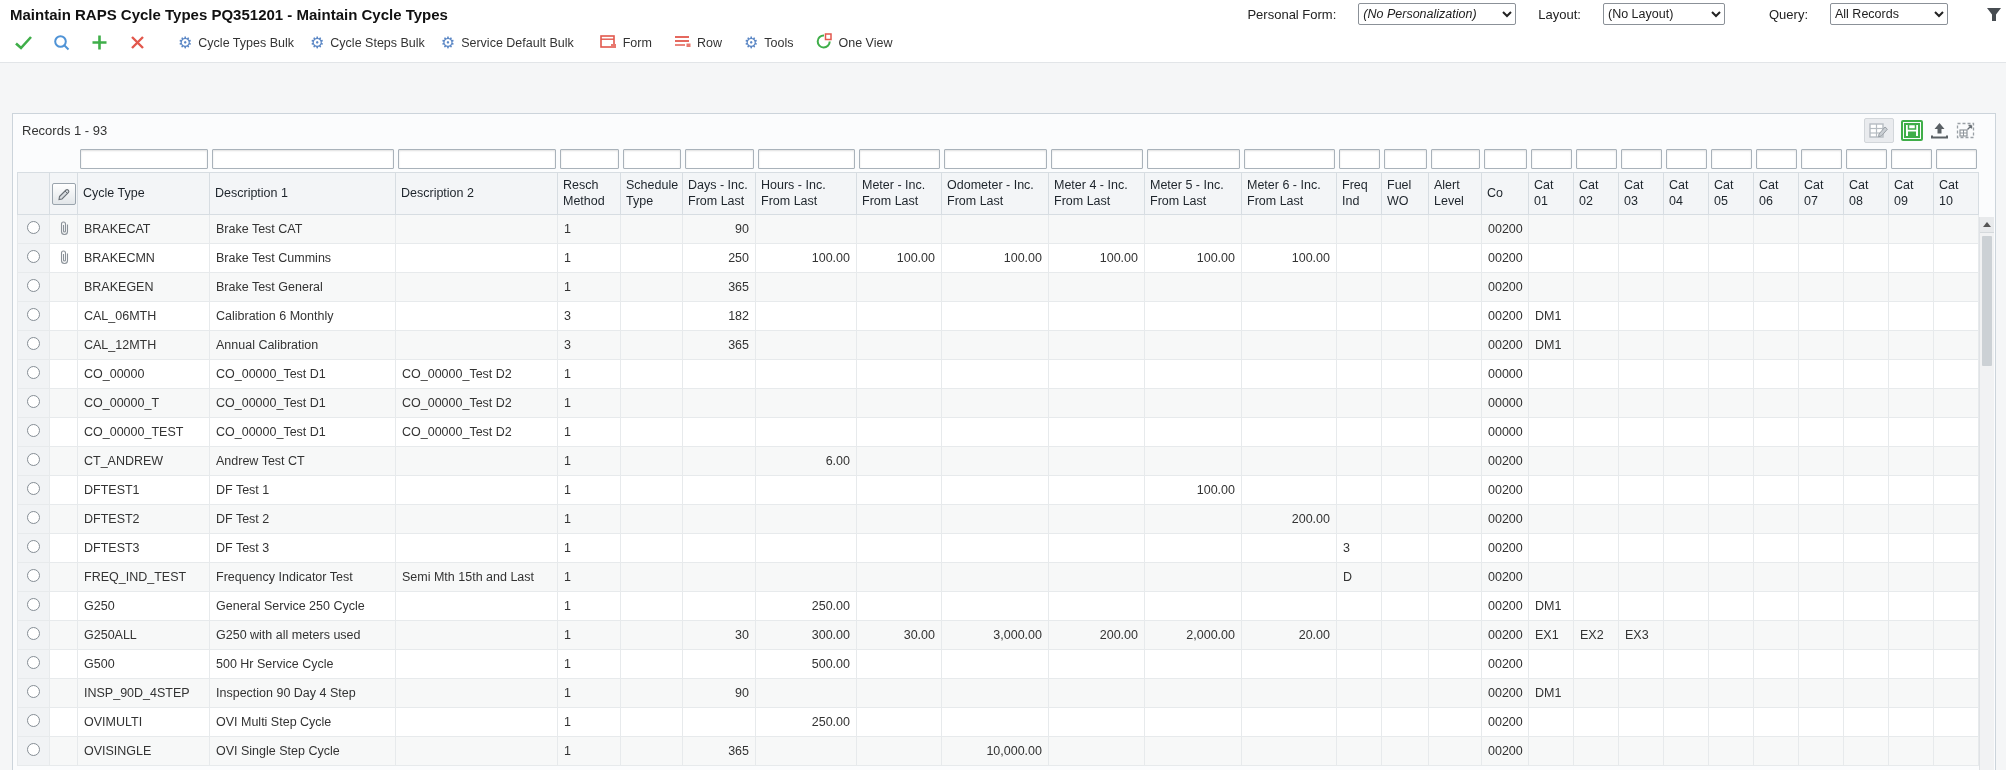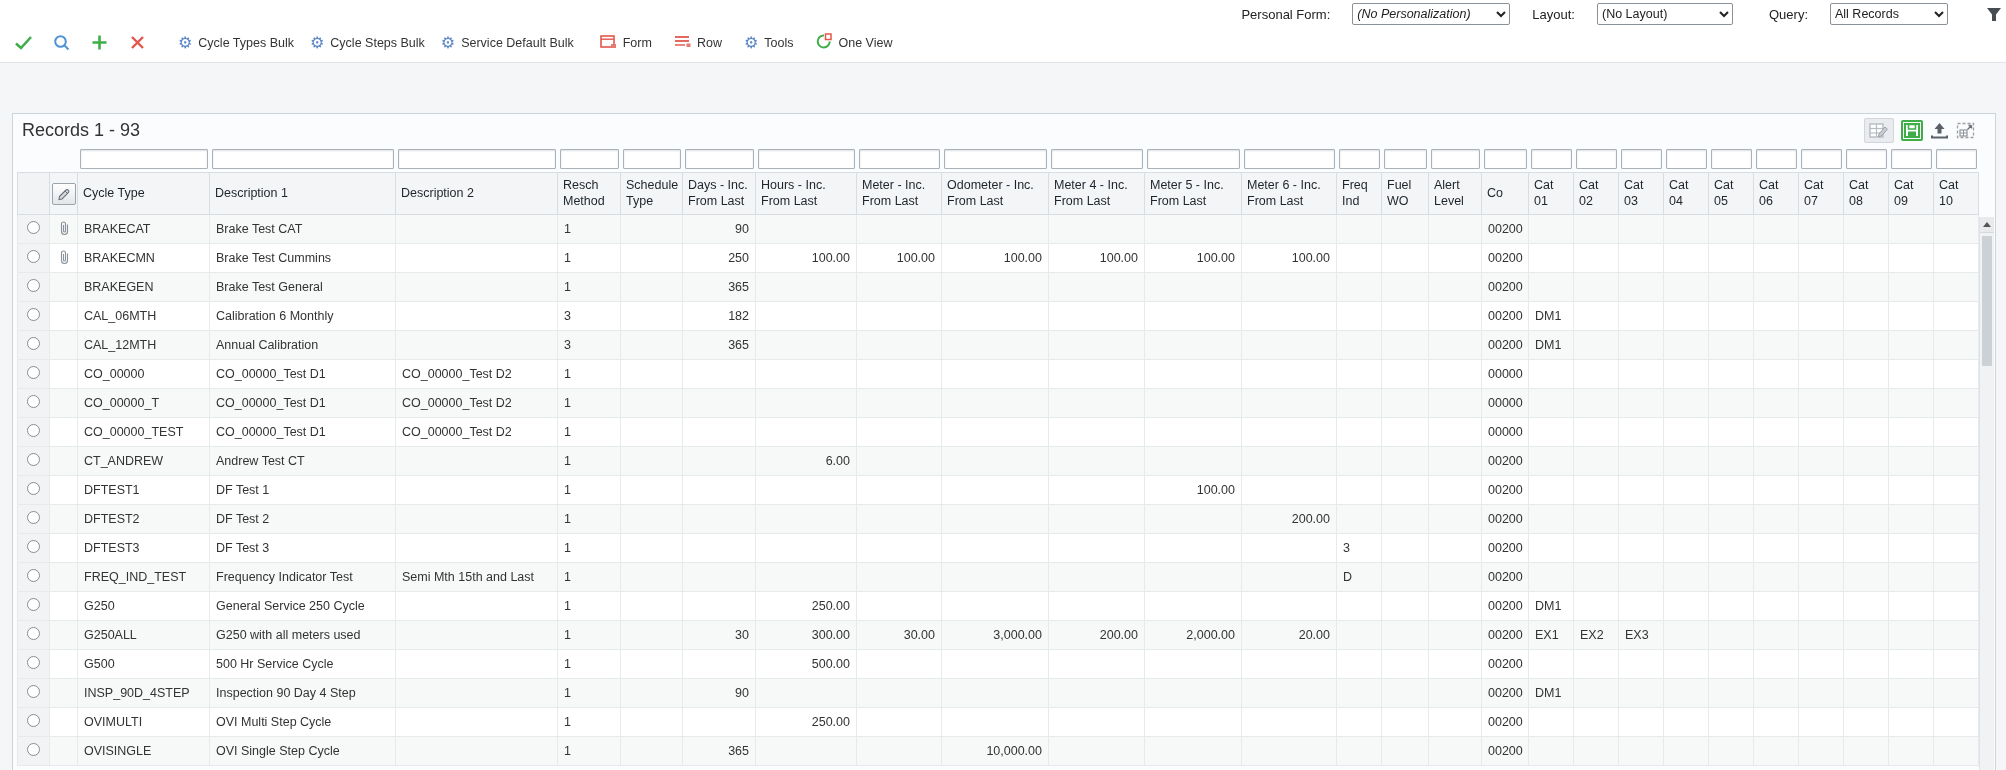--- a/index.html
+++ b/index.html
@@ -16,21 +16,21 @@
     background:#fff; padding:3px 8px 2px 10px; height:27px;
   }
   .page-title { font-size:15px; font-weight:bold; color:#111; white-space:nowrap; }
   .titlebar-right { margin-left:auto; display:flex; align-items:center; gap:22px; font-size:13px; color:#222; }
   .titlebar-right .lbl { white-space:nowrap; }
   .titlebar-right select {
     height:22px; font-size:12.5px; color:#222;
     border:1px solid #8b9198; background:#fff; border-radius:2px;
   }
   .sel-personal { width:158px;font-style:italic; }
-  .sel-layout   { width:136px; }
+  .sel-layout   { width:122px; }
   .sel-query    { width:118px; margin-left:14px; }
   .funnel { margin-left:16px; margin-right:-4px; display:flex; }
 
   
   .toolbar {
     display:flex; align-items:center;
     background:#fff; padding:6px 10px 10px 10px;
     border-bottom:1px solid #e2e5e8;
   }
   .tb-ic { display:flex; align-items:center; justify-content:center; width:26px; margin-right:12px; cursor:pointer; }
@@ -39,21 +39,21 @@
 
   
   .grid-wrap {
     position:relative;
     margin:50px 10px 0 12px;
     height:680px;
     background:#fbfcfd;
     border:1px solid #ccd4db;
   }
   .grid-top { height:33px; display:flex; align-items:center; padding:0 6px 0 9px; }
-  .records-label { font-size:18px; color:#333; }
+  .records-label { font-size:13px; color:#333; }
   .grid-top-icons { margin-left:auto; display:flex; align-items:center; gap:7px; padding-right:14px; }
   .icon-well {
     width:30px; height:25px; display:flex; align-items:center; justify-content:center;
     background:#e9ebee; border:1px solid #d2d6da; border-radius:2px;
   }
   .gicon { display:flex; cursor:pointer; }
   .export-box { border:2px solid #3fae49; border-radius:2px; padding:1px; display:flex; }
 
   
   table.grid { border-collapse:collapse; table-layout:fixed; width:calc(100% - 20px); margin-left:4px; font-size:12.5px; }
@@ -96,30 +96,31 @@
     height:16px; background:#e8eaec; border-bottom:1px solid #d5d9dc;
     display:flex; align-items:center; justify-content:center; cursor:pointer;
   }
   .vs-up::after { content:""; border-left:4px solid transparent; border-right:4px solid transparent; border-bottom:5px solid #555; }
   .vs-thumb { position:absolute; top:19px; left:2px; right:2px; height:130px; background:#ccd1d5; border-radius:1px; cursor:pointer; }
 </style>
 </head>
 <body>
 
 <div class="titlebar">
+  <span class="page-title">Maintain RAPS Cycle Types PQ351201 - Maintain Cycle Types</span>
   <div class="titlebar-right">
     <span class="lbl">Personal Form:</span>
     <select class="sel-personal">
       <option>(No Personalization)</option>
     </select>
     <span class="lbl">Layout:</span>
     <select class="sel-layout">
       <option>(No Layout)</option>
     </select>
-    <span class="lbl" style="margin-left:14px;">Query:</span>
+    <span class="lbl" style="margin-left:22px;">Query:</span>
     <select class="sel-query" style="margin-left:0;">
       <option>All Records</option>
     </select>
     <span class="funnel">
       <svg width="16" height="15" viewBox="0 0 16 15">
           <path d="M1 1 L15 1 L10 7.5 L10 14 L6 14 L6 7.5 Z" fill="#474c51"></path>
         </svg>
     </span>
   </div>
 </div>

